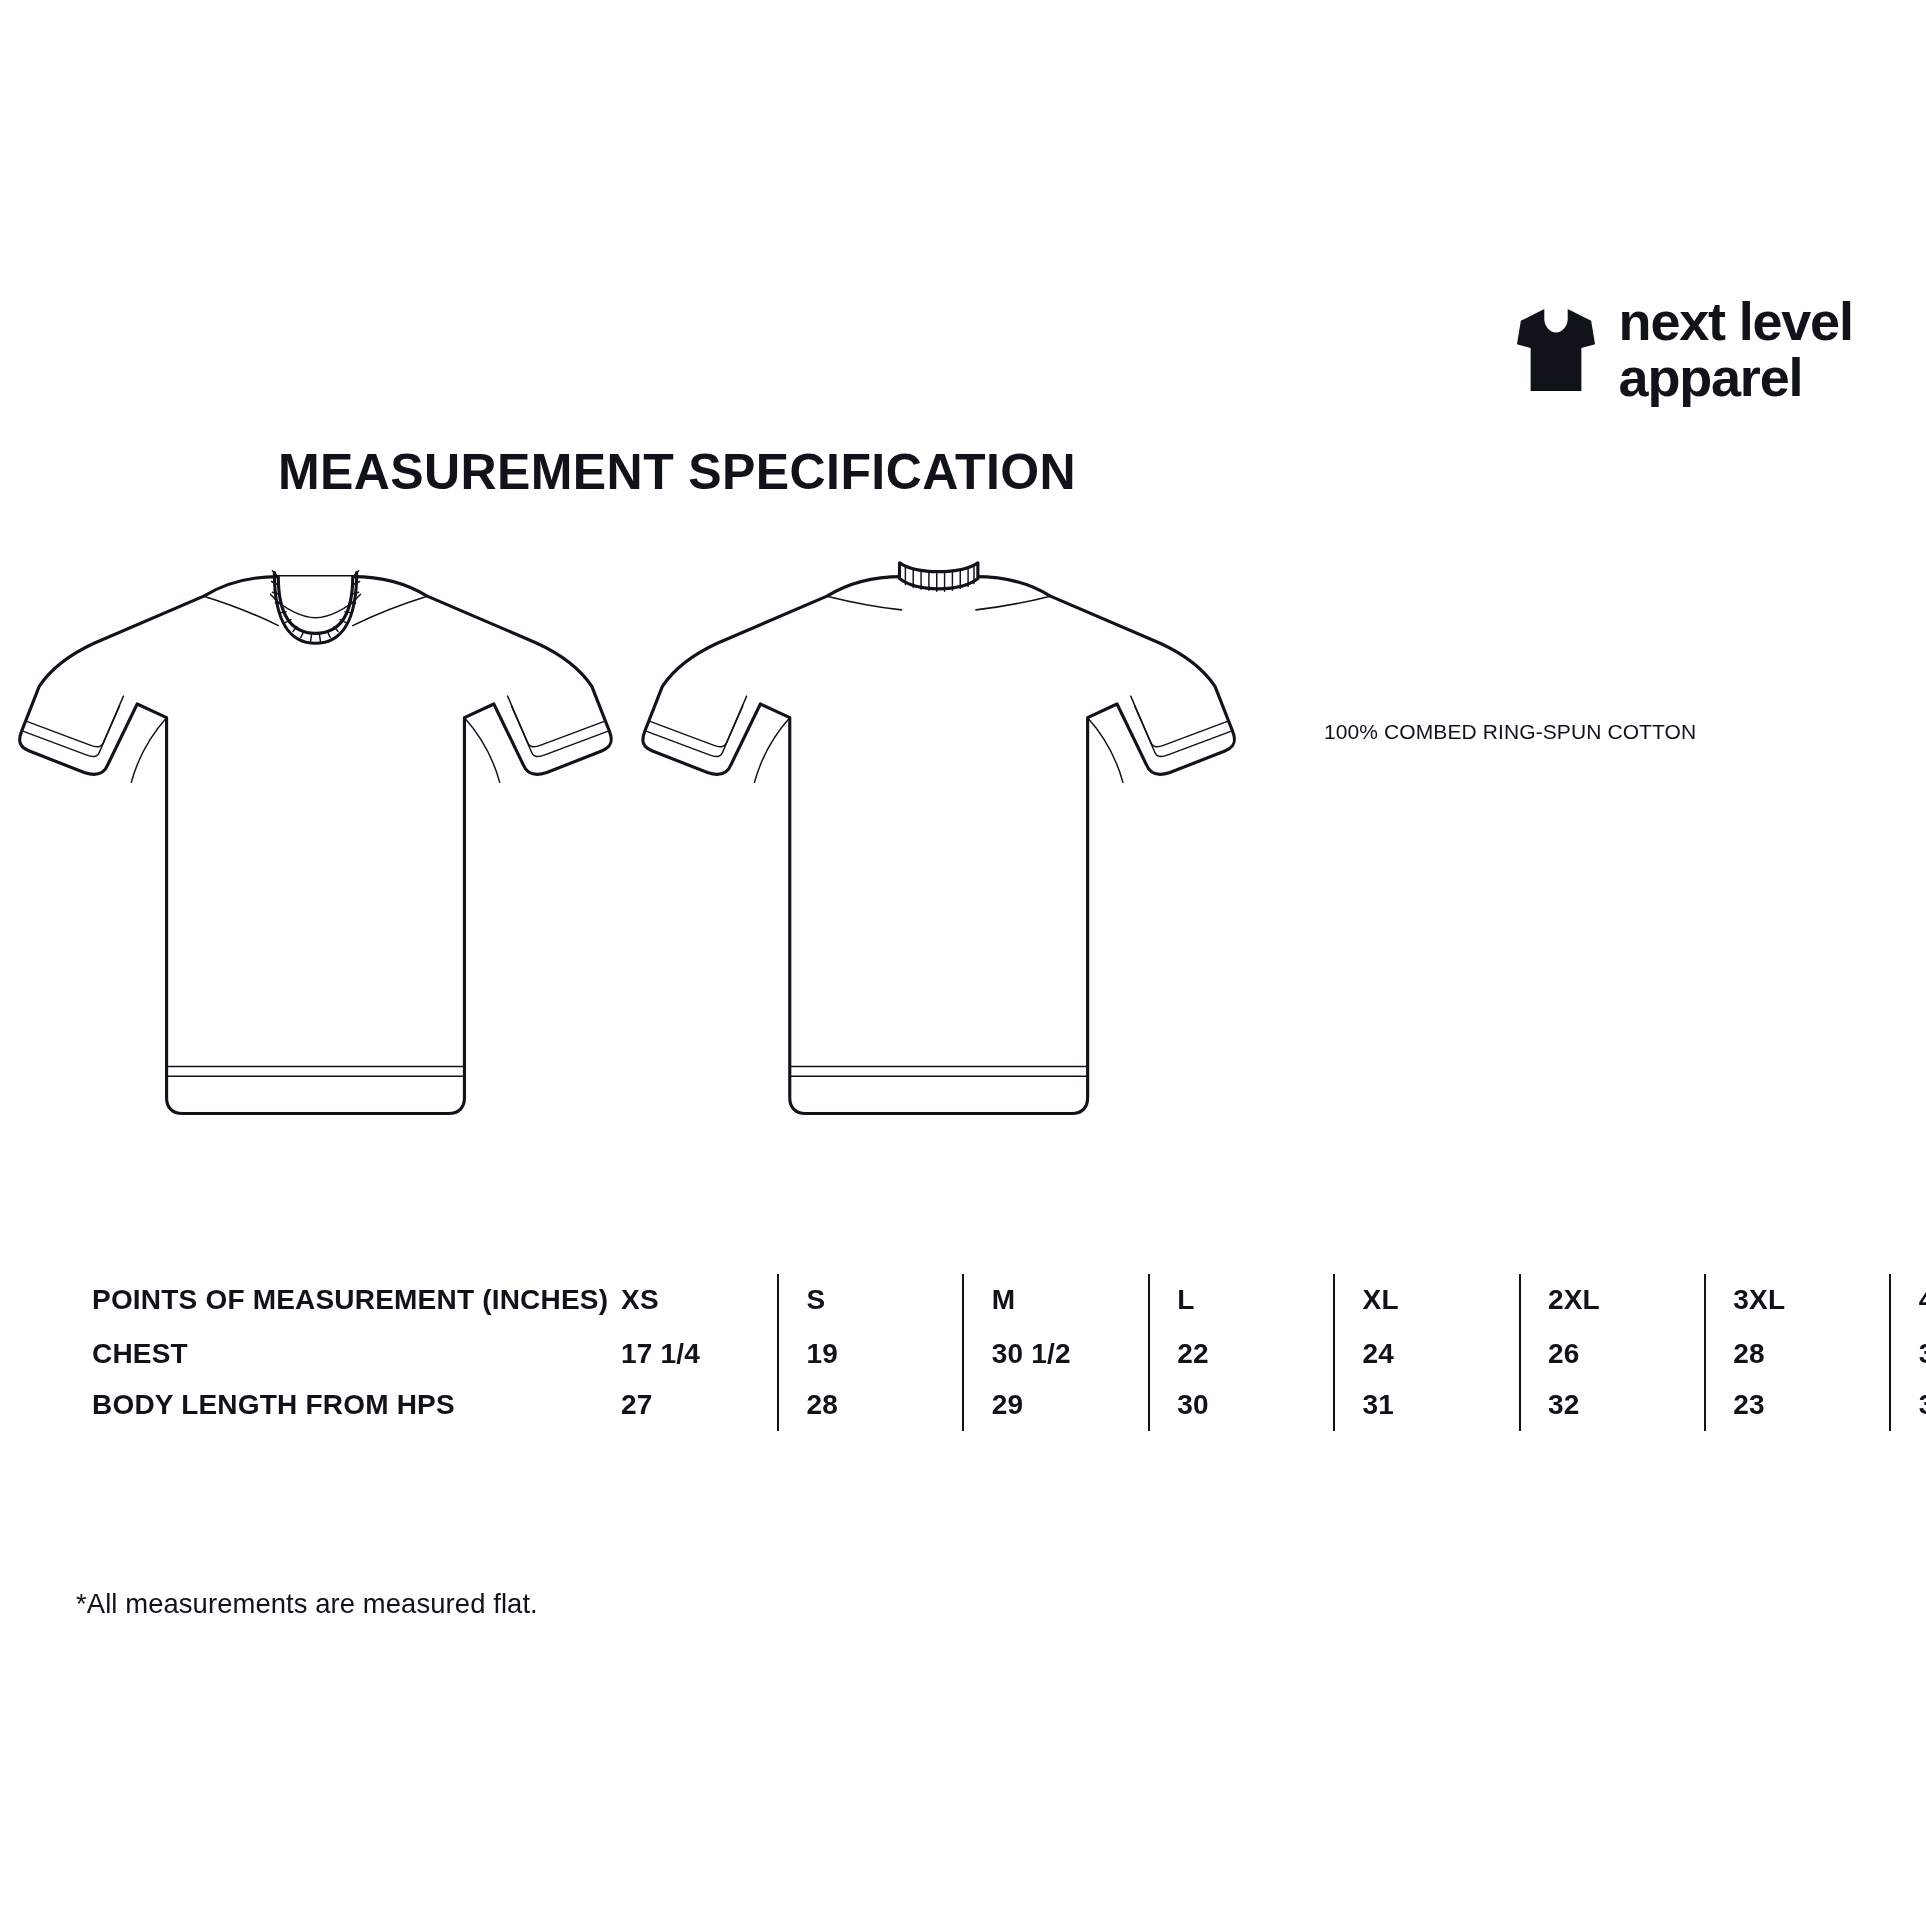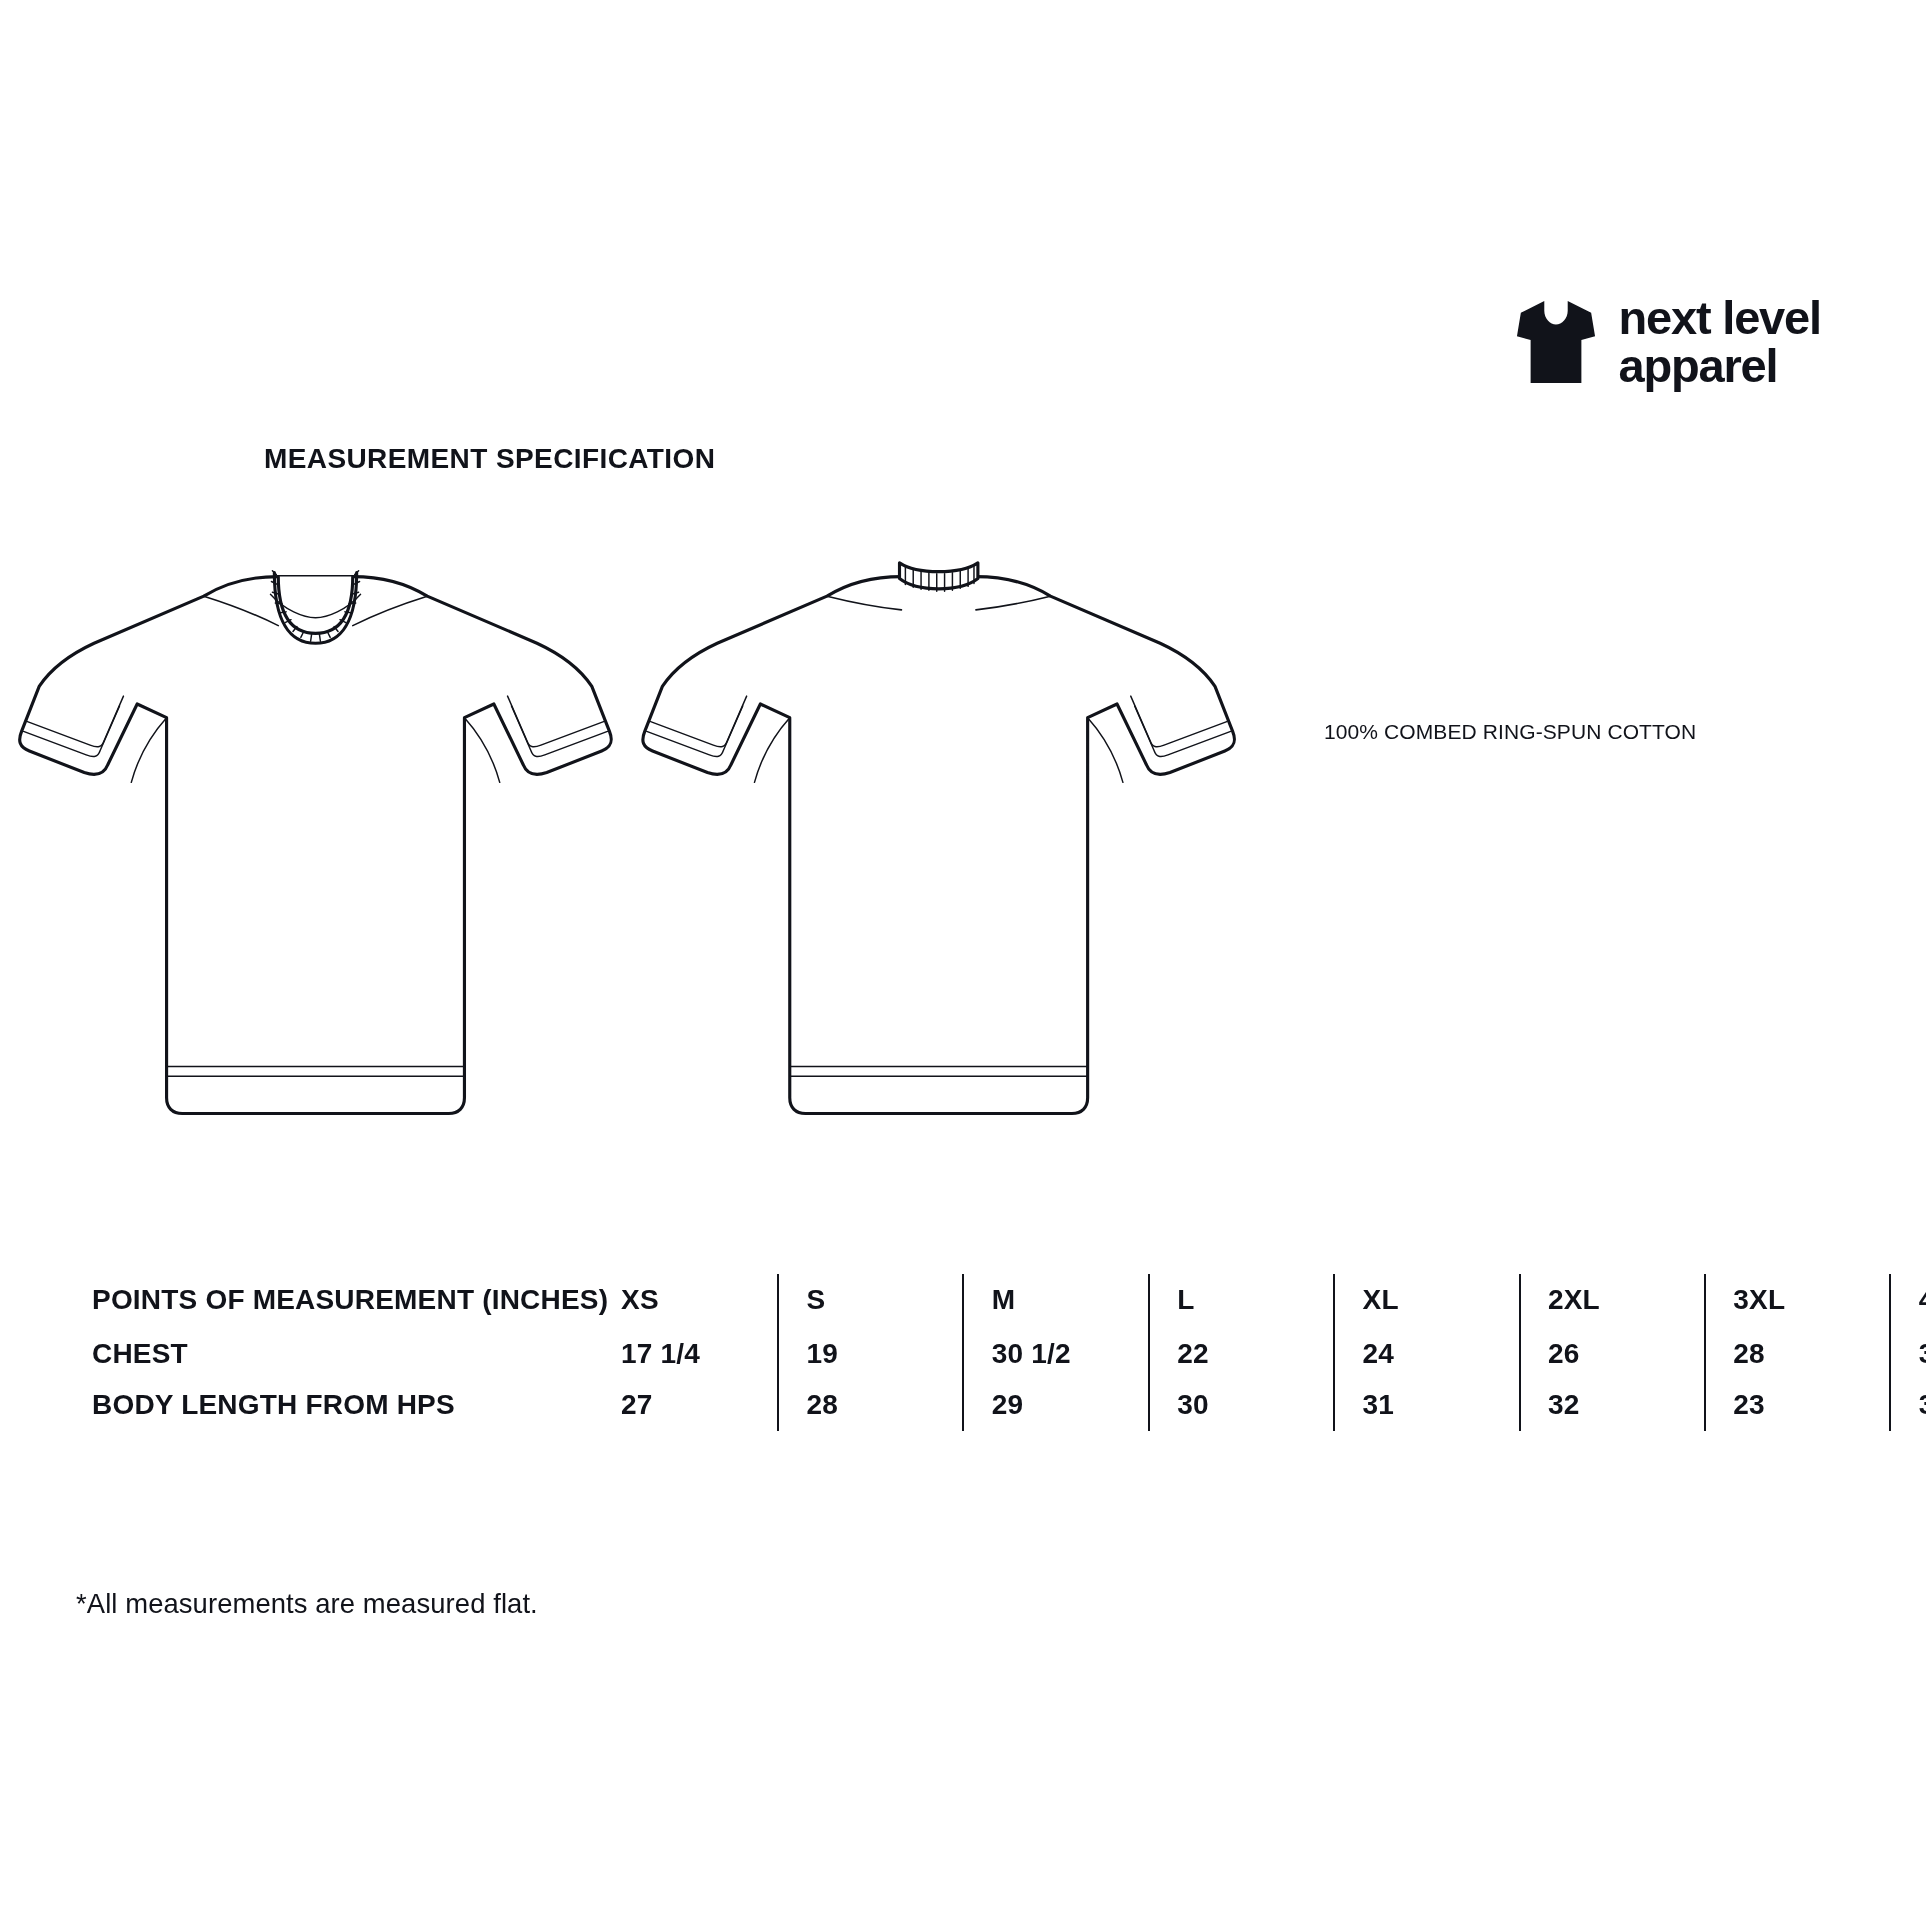--- a/index.html
+++ b/index.html
@@ -25,34 +25,34 @@
     align-items: center;
     gap: 21.6px;
   }
   .logo-mark {
     width: 82px;
     height: 90px;
     flex: 0 0 auto;
   }
   .logo-words {
     font-weight: bold;
-    font-size: 47px;
+    font-size: 54px;
     line-height: 1.03;
     letter-spacing: -1.2px;
     color: #11131a;
   }
   .logo-words div { white-space: nowrap; }
 
   
   .page-title {
     position: absolute;
-    left: 264px;
+    left: 278px;
     top: 443px;
     font-weight: bold;
-    font-size: 28px;
+    font-size: 50px;
     letter-spacing: 0.4px;
     color: #11131a;
   }
 
   
   .garments {
     position: absolute;
     left: 0px;
     top: 549px;
     width: 1313px;

